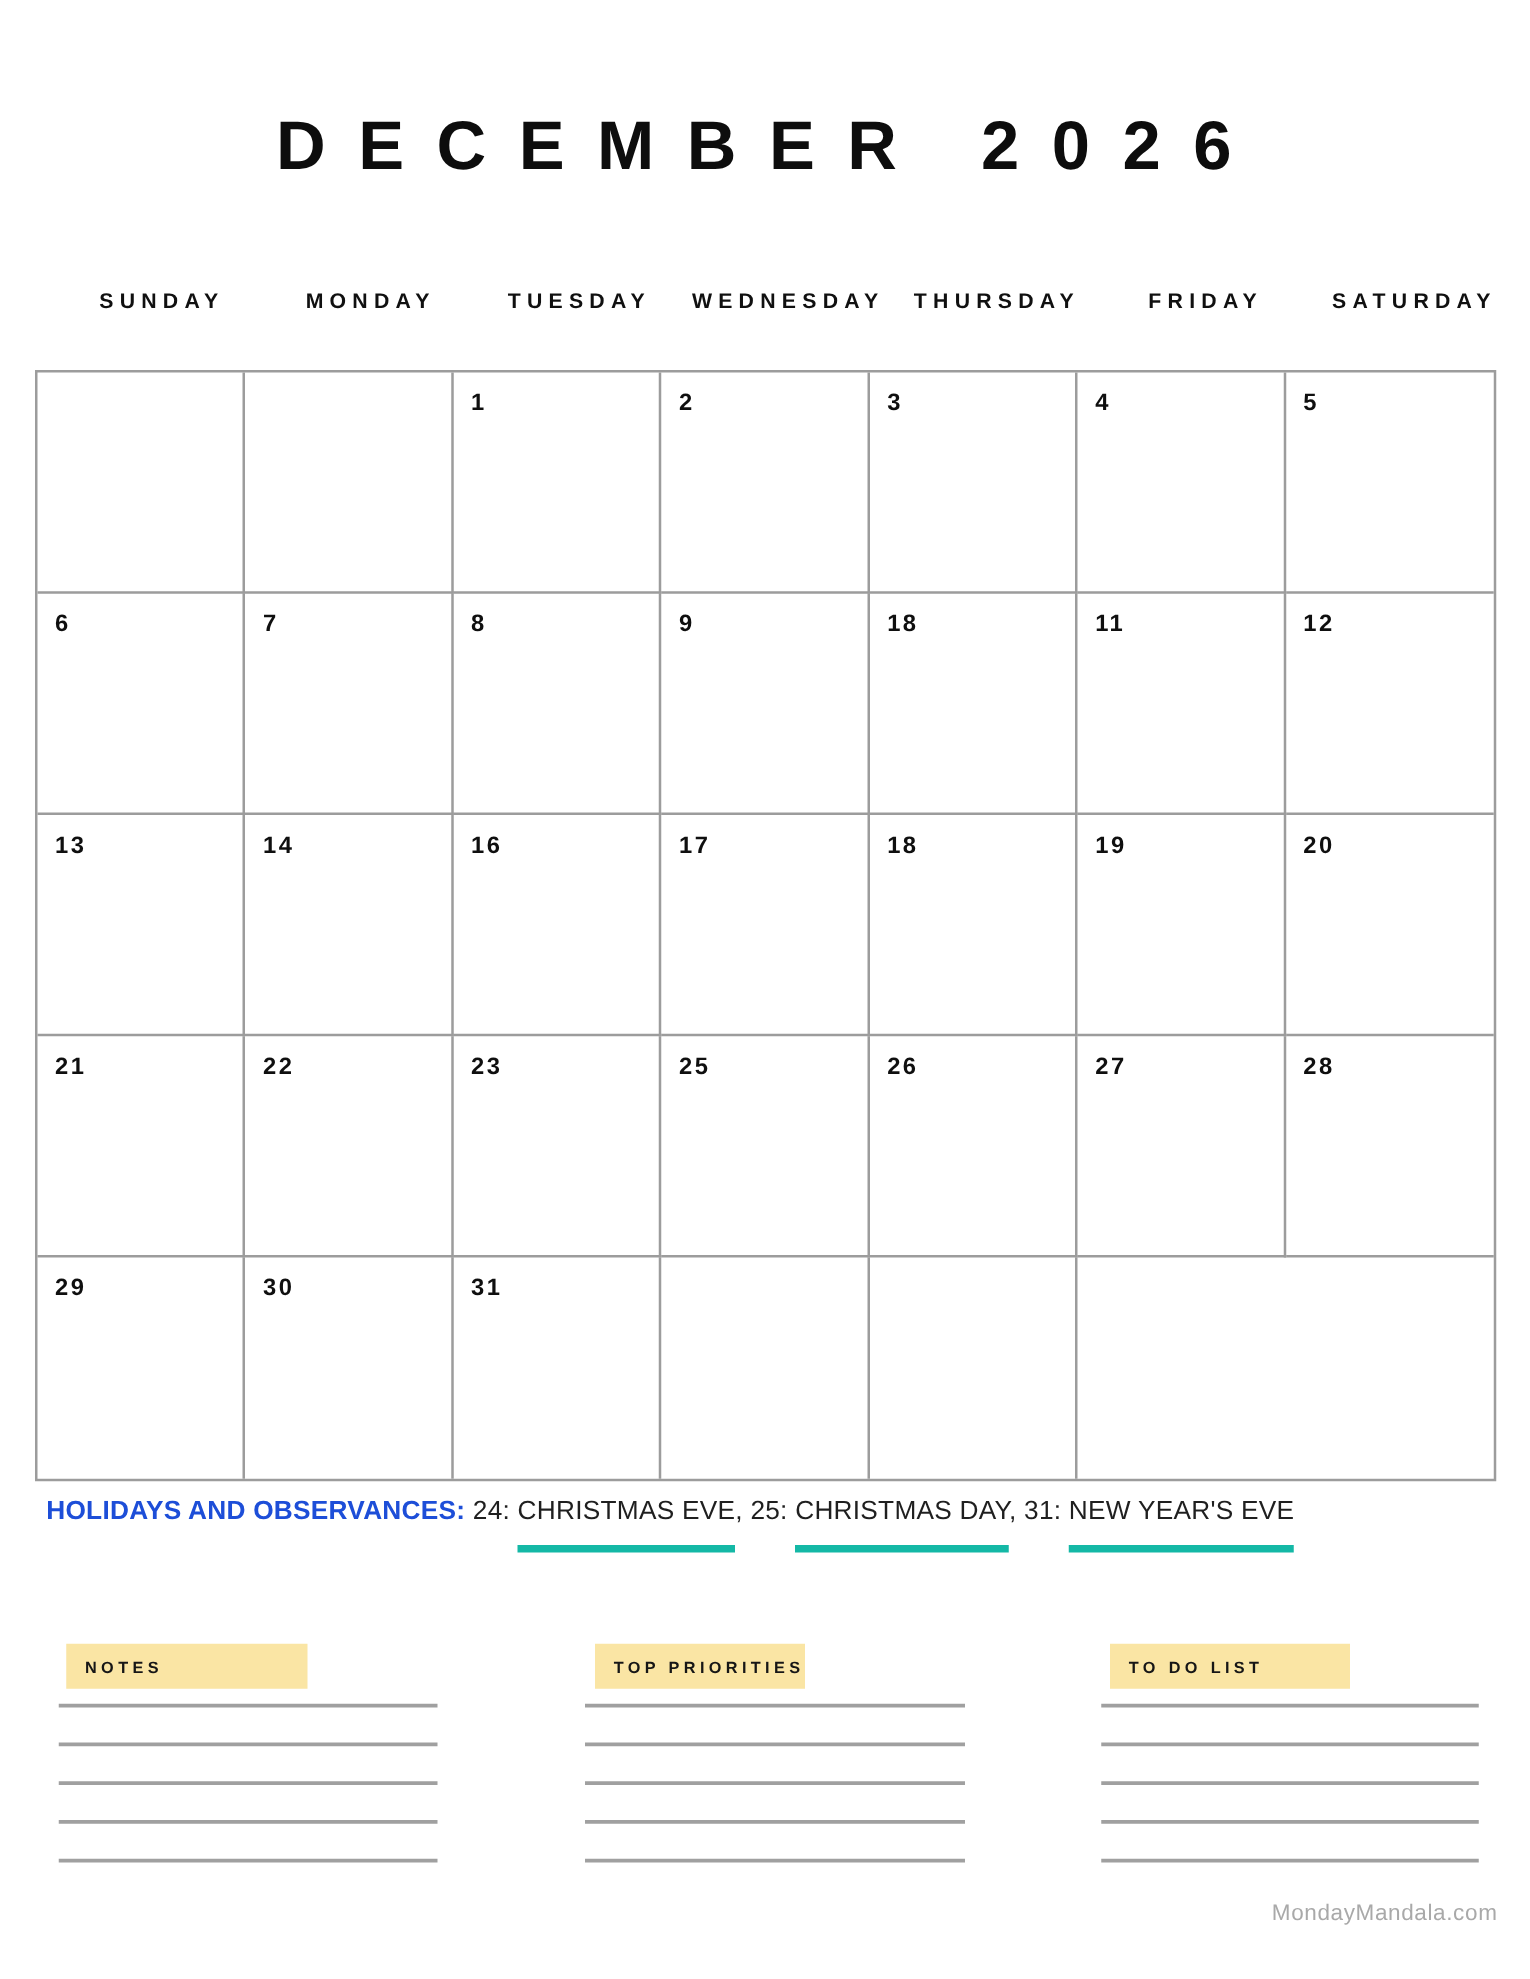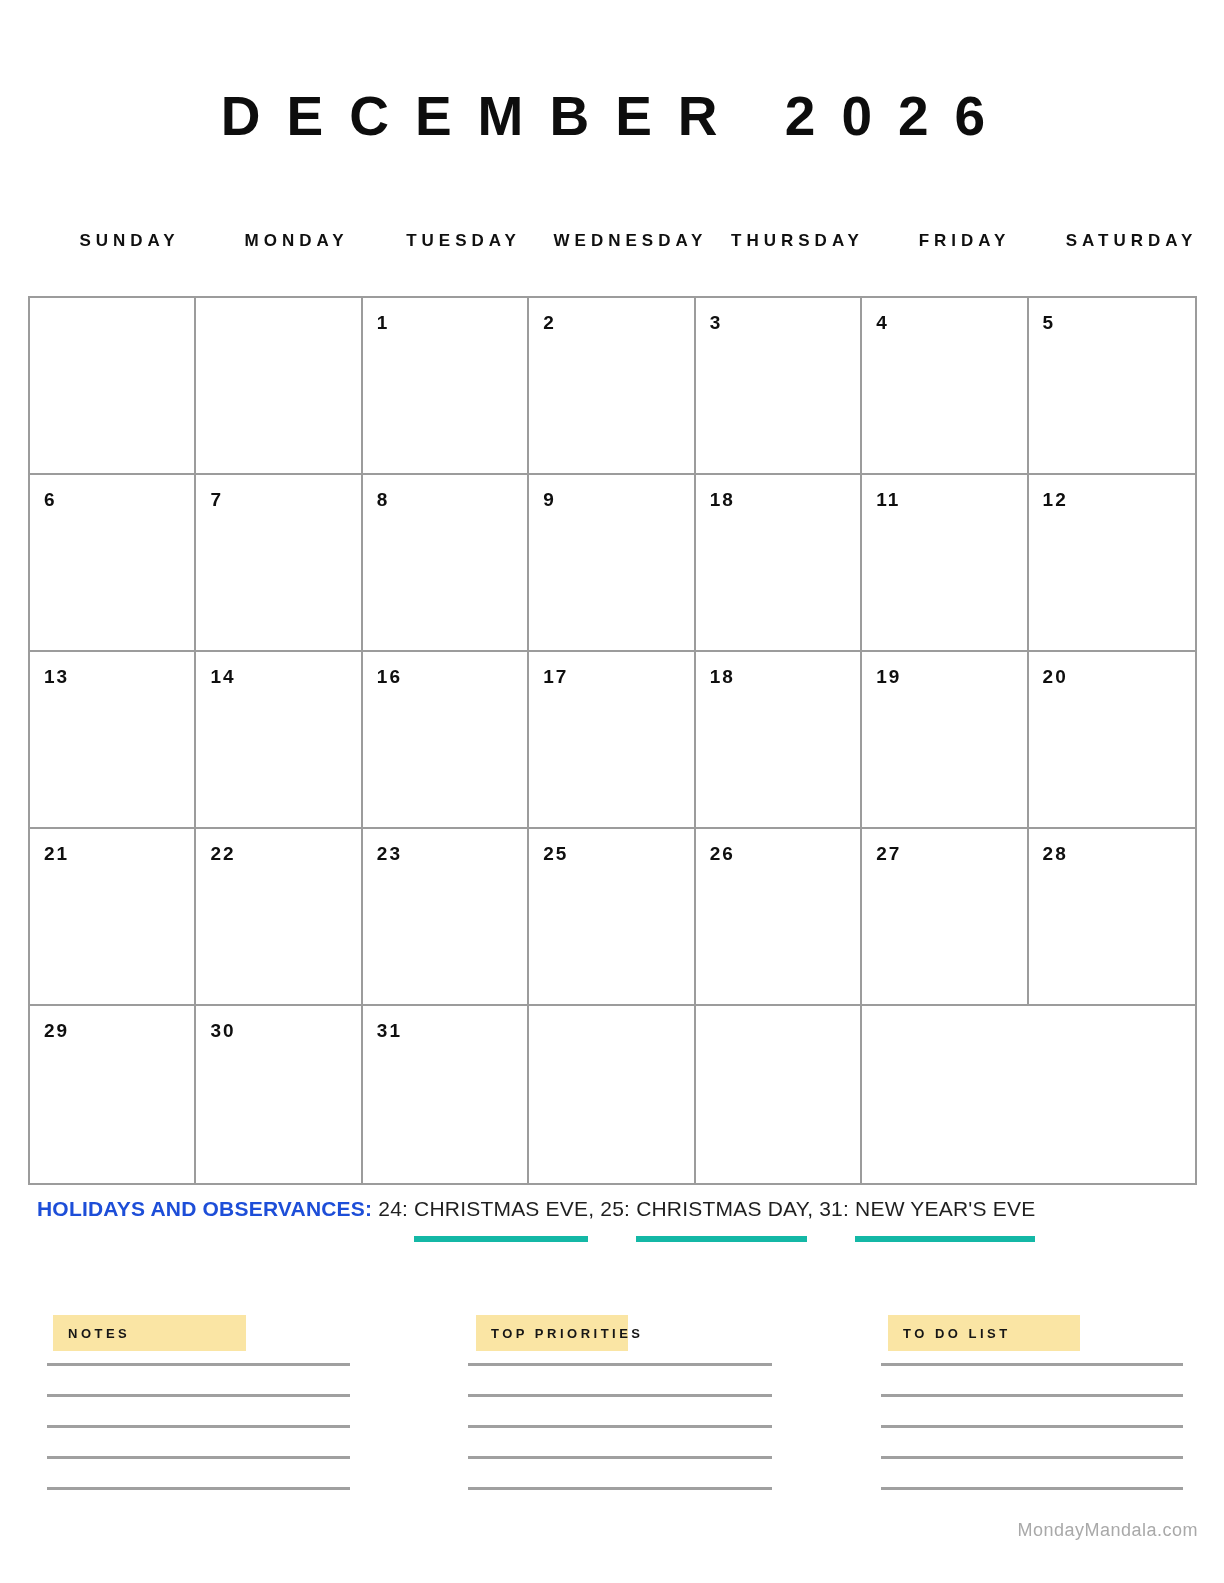--- a/index.html
+++ b/index.html
@@ -60,21 +60,21 @@
   .sec-priorities{left:468px;width:304px;}
   .sec-todo{left:881px;width:302px;}
   .label-box{
     position:absolute;top:0;height:36px;background:var(--highlight);
     line-height:37px;padding-left:15px;
     font-size:13px;font-weight:700;letter-spacing:3.5px;color:#161616;
     white-space:nowrap;
     margin-top:15px;
   }
   .sec-notes .label-box{left:6px;width:193px;}
-  .sec-priorities .label-box{left:8px;width:152px;}
+  .sec-priorities .label-box{left:8px;width:168px;}
   .sec-todo .label-box{left:7px;width:192px;}
   .rule{
     position:absolute;left:0;right:0;height:3px;background:var(--rule-line);
   }
   .rule.r0{top:63px;} .rule.r1{top:94px;} .rule.r2{top:125px;}
   .rule.r3{top:156px;} .rule.r4{top:187px;}
   .footer-brand{
     position:absolute;right:26px;top:1520px;
     font-size:18px;letter-spacing:0.5px;color:var(--footer-color);
     font-weight:400;white-space:nowrap;

